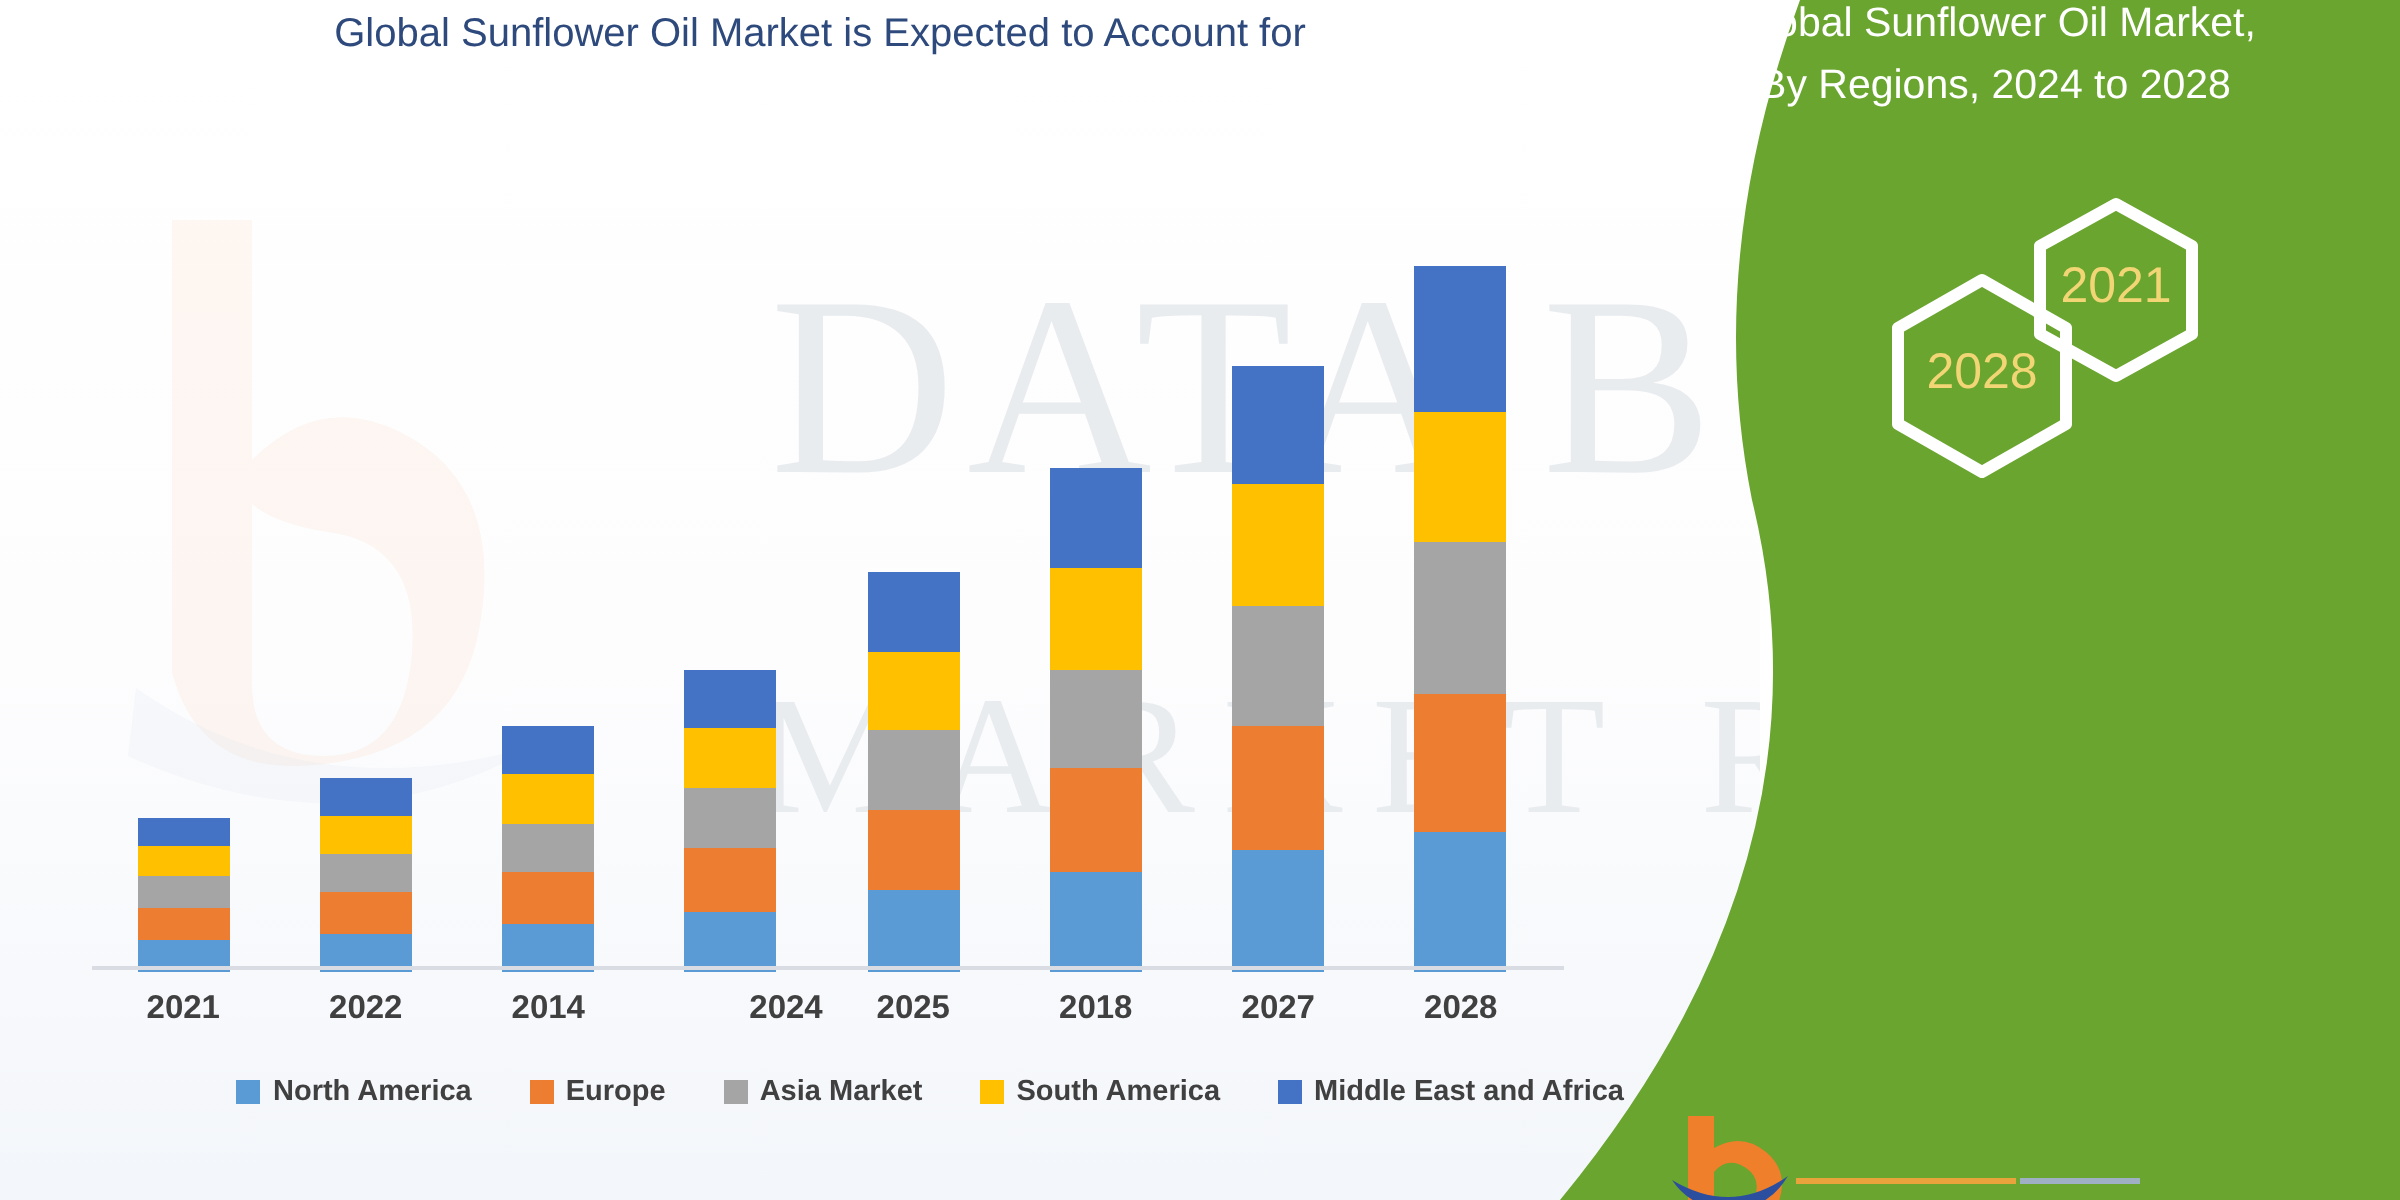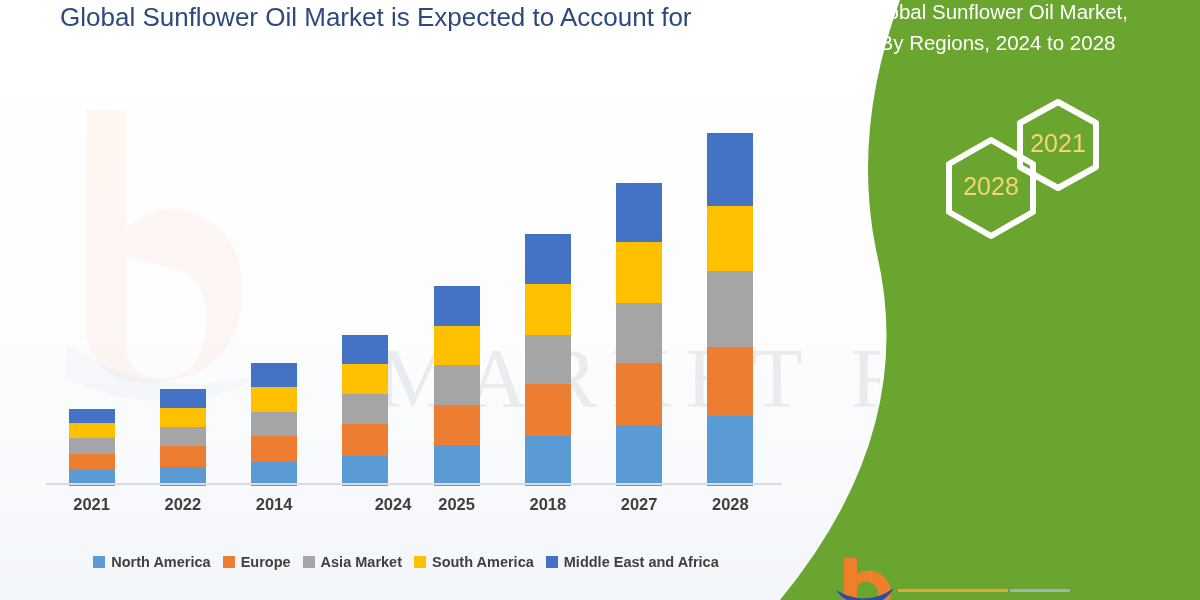--- a/index.html
+++ b/index.html
@@ -26,22 +26,22 @@
     position:absolute;pointer-events:none;
     color:#e9ecef;font-weight:400;white-space:nowrap;
     font-family:"Liberation Serif","DejaVu Serif",serif;
   }
   #wm-text1{left:385px;top:120px;font-size:128px;letter-spacing:6px;}
   #wm-text2{left:378px;top:330px;font-size:84px;letter-spacing:14px;}
 
   
   #chart-title{
     position:absolute;left:60px;top:2px;width:700px;
-    color:#2e4a7d;
-    font-size:26px;line-height:31px;font-weight:400;
+    text-align:center;color:#2e4a7d;
+    font-size:20px;line-height:31px;font-weight:400;
   }
 
   
   #plot{
     position:absolute;left:46px;top:100px;width:730px;height:386px;
   }
   #baseline{
     position:absolute;left:46px;top:483px;width:736px;height:1.5px;
     background:#d9dde3;
   }
@@ -55,22 +55,22 @@
   #xaxis{
     position:absolute;left:46px;top:495px;width:736px;height:26px;
   }
   .xlab{
     position:absolute;top:0;width:92px;text-align:center;
     font-size:16.5px;font-weight:700;color:#404040;
   }
 
   
   #legend{
-    position:absolute;left:0;top:554px;width:812px;
-    display:flex;justify-content:center;align-items:center;gap:12px;
+    position:absolute;left:0;top:538px;width:812px;
+    display:flex;justify-content:flex-end;align-items:center;gap:29px;
   }
   .leg-item{display:flex;align-items:center;gap:6px;}
   .leg-swatch{width:12px;height:12px;display:block;}
   .leg-label{font-size:14.5px;font-weight:700;color:#404040;white-space:nowrap;}
 
   
   #green-panel{
     position:absolute;left:780px;top:0;width:420px;height:600px;
     overflow:hidden;
   }
@@ -102,20 +102,21 @@
 </head>
 <body>
 
 <div id="chart-panel">
 
   <svg id="wm-logo" viewBox="0 0 230 330">
     <path d="M34 18 h40 v120 q34 -34 74 -14 q52 26 40 96 q-10 62 -78 70 q-62 8 -76 -46 V18 z
              M74 160 v90 q0 36 36 36 q40 0 44 -52 q4 -54 -42 -60 q-26 -4 -38 -14 z" fill="#f39a5e" opacity=".28"></path>
     <path d="M16 252 q88 62 202 28 q-96 56 -206 6 z" fill="#a8b8d8" opacity=".25"></path>
   </svg>
+  <div id="wm-text1">DATA B</div>
   <div id="wm-text2">MARKET RESEARCH</div>
 
   <div id="chart-title">
     <div>Global Sunflower Oil Market is Expected to Account for</div>
   </div>
 
   <div id="plot">
       <div class="bar" style="left: 22.625px;">
         <div class="seg" style="height: 16.2526px; background: rgb(91, 155, 213);"></div>
         <div class="seg" style="height: 16.2526px; background: rgb(237, 125, 49);"></div>

